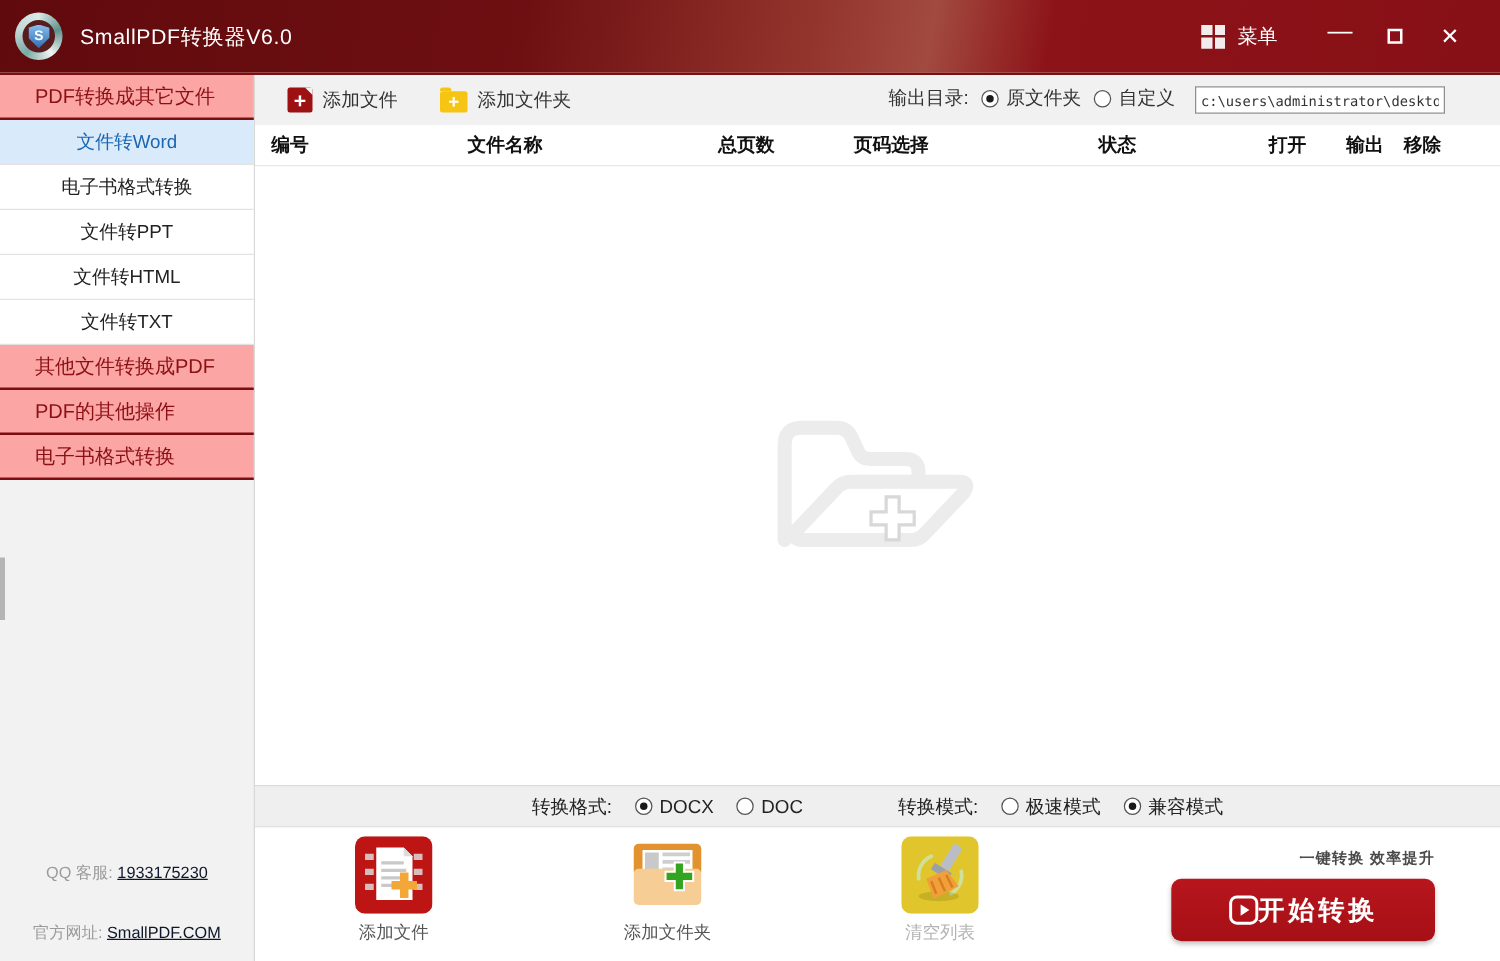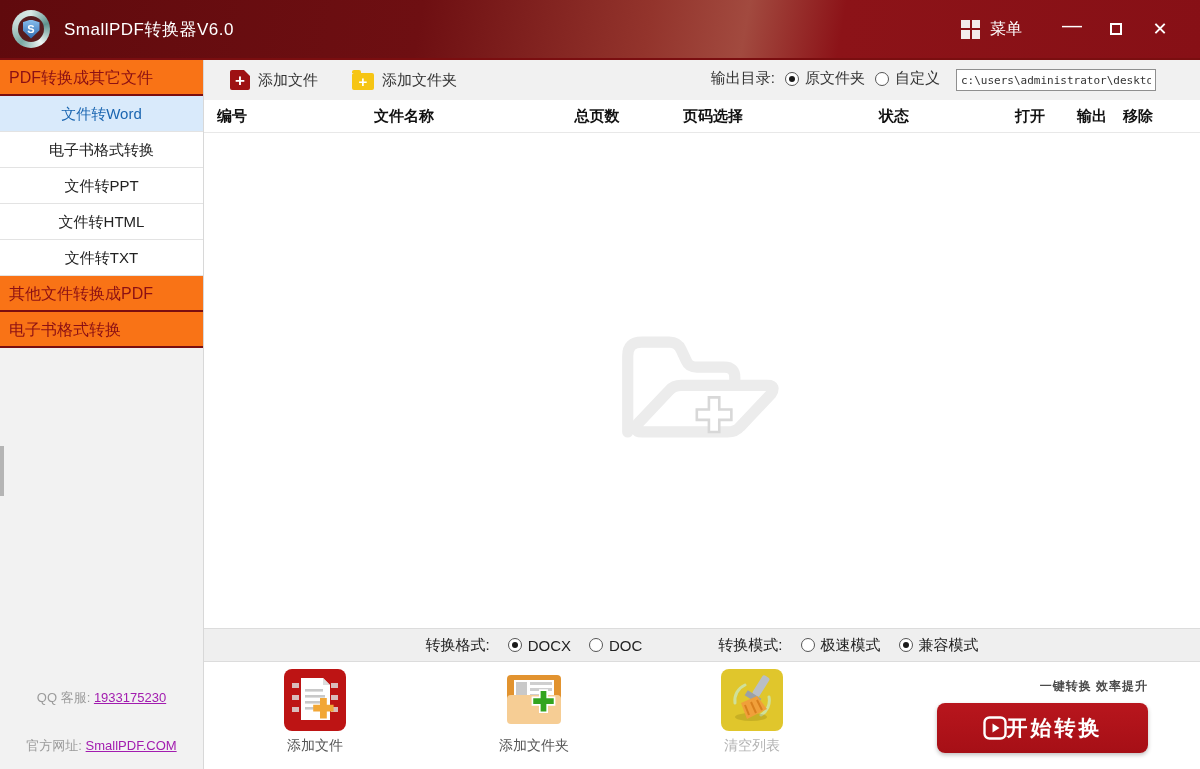--- a/index.html
+++ b/index.html
@@ -31,33 +31,33 @@
   .max-box { width:12px; height:12px; border:2px solid #fff; }
   .win-btn.close { font-size:18px; }
   .win-controls { display:flex; margin-left:28px; }
 
   
   .app-body { display:flex; height:711px; border-top:2px solid #7a0e10; }
 
   
   .sidebar { width:204px; background:#f2f2f2; position:relative;
     border-right:1px solid #d8d8d8; flex:0 0 auto; }
-  .side-section { height:36px; line-height:36px; background:#f97316;
-    color:#8b1014; font-size:16px; padding-left:9px;
+  .side-section { height:36px; line-height:36px; background:#fca5a5;
+    color:#8b1014; font-size:16px; padding-left:28px;
     border-bottom:2px solid #7a0e10; }
   .side-item { height:36px; line-height:36px; background:#fff; color:#222;
     font-size:15px; text-align:center; border-bottom:1px solid #e3e3e3;
     cursor:pointer; }
   .side-item.active { background:#d9eafb; color:#1b66b1; }
   .side-scrollhint { position:absolute; left:0; top:386px; width:4px;
     height:50px; background:#b5b5b5; }
   .side-links { position:absolute; left:0; right:0; bottom:14px;
     text-align:center; color:#9b9b9b; font-size:13px; }
   .side-links .row { margin-top:30px; }
-  .side-links a { color:#a21caf; }
+  .side-links a { color:#0f172a; }
 
   
   .main { flex:1; display:flex; flex-direction:column; }
 
   .toolbar { height:40px; background:#f1f1f1; display:flex;
     align-items:center; padding:0 14px 0 26px; }
   .tb-btn { display:flex; align-items:center; gap:8px; font-size:15px;
     color:#333; cursor:pointer; }
   .tb-btn + .tb-btn { margin-left:34px; }
   .icon-addfile { width:20px; height:20px; background:#9e1113; border-radius:2px;
@@ -139,20 +139,21 @@
 <div class="app-body">
 
   <div class="sidebar">
     <div class="side-section">PDF转换成其它文件</div>
     <div class="side-item active">文件转Word</div>
     <div class="side-item">电子书格式转换</div>
     <div class="side-item">文件转PPT</div>
     <div class="side-item">文件转HTML</div>
     <div class="side-item">文件转TXT</div>
     <div class="side-section">其他文件转换成PDF</div>
+    <div class="side-section">PDF的其他操作</div>
     <div class="side-section">电子书格式转换</div>
     <div class="side-scrollhint"></div>
 
     <div class="side-links">
       <div class="row">
         <span>QQ 客服:</span>
         <a href="#">1933175230</a>
       </div>
       <div class="row">
         <span>官方网址:</span>

